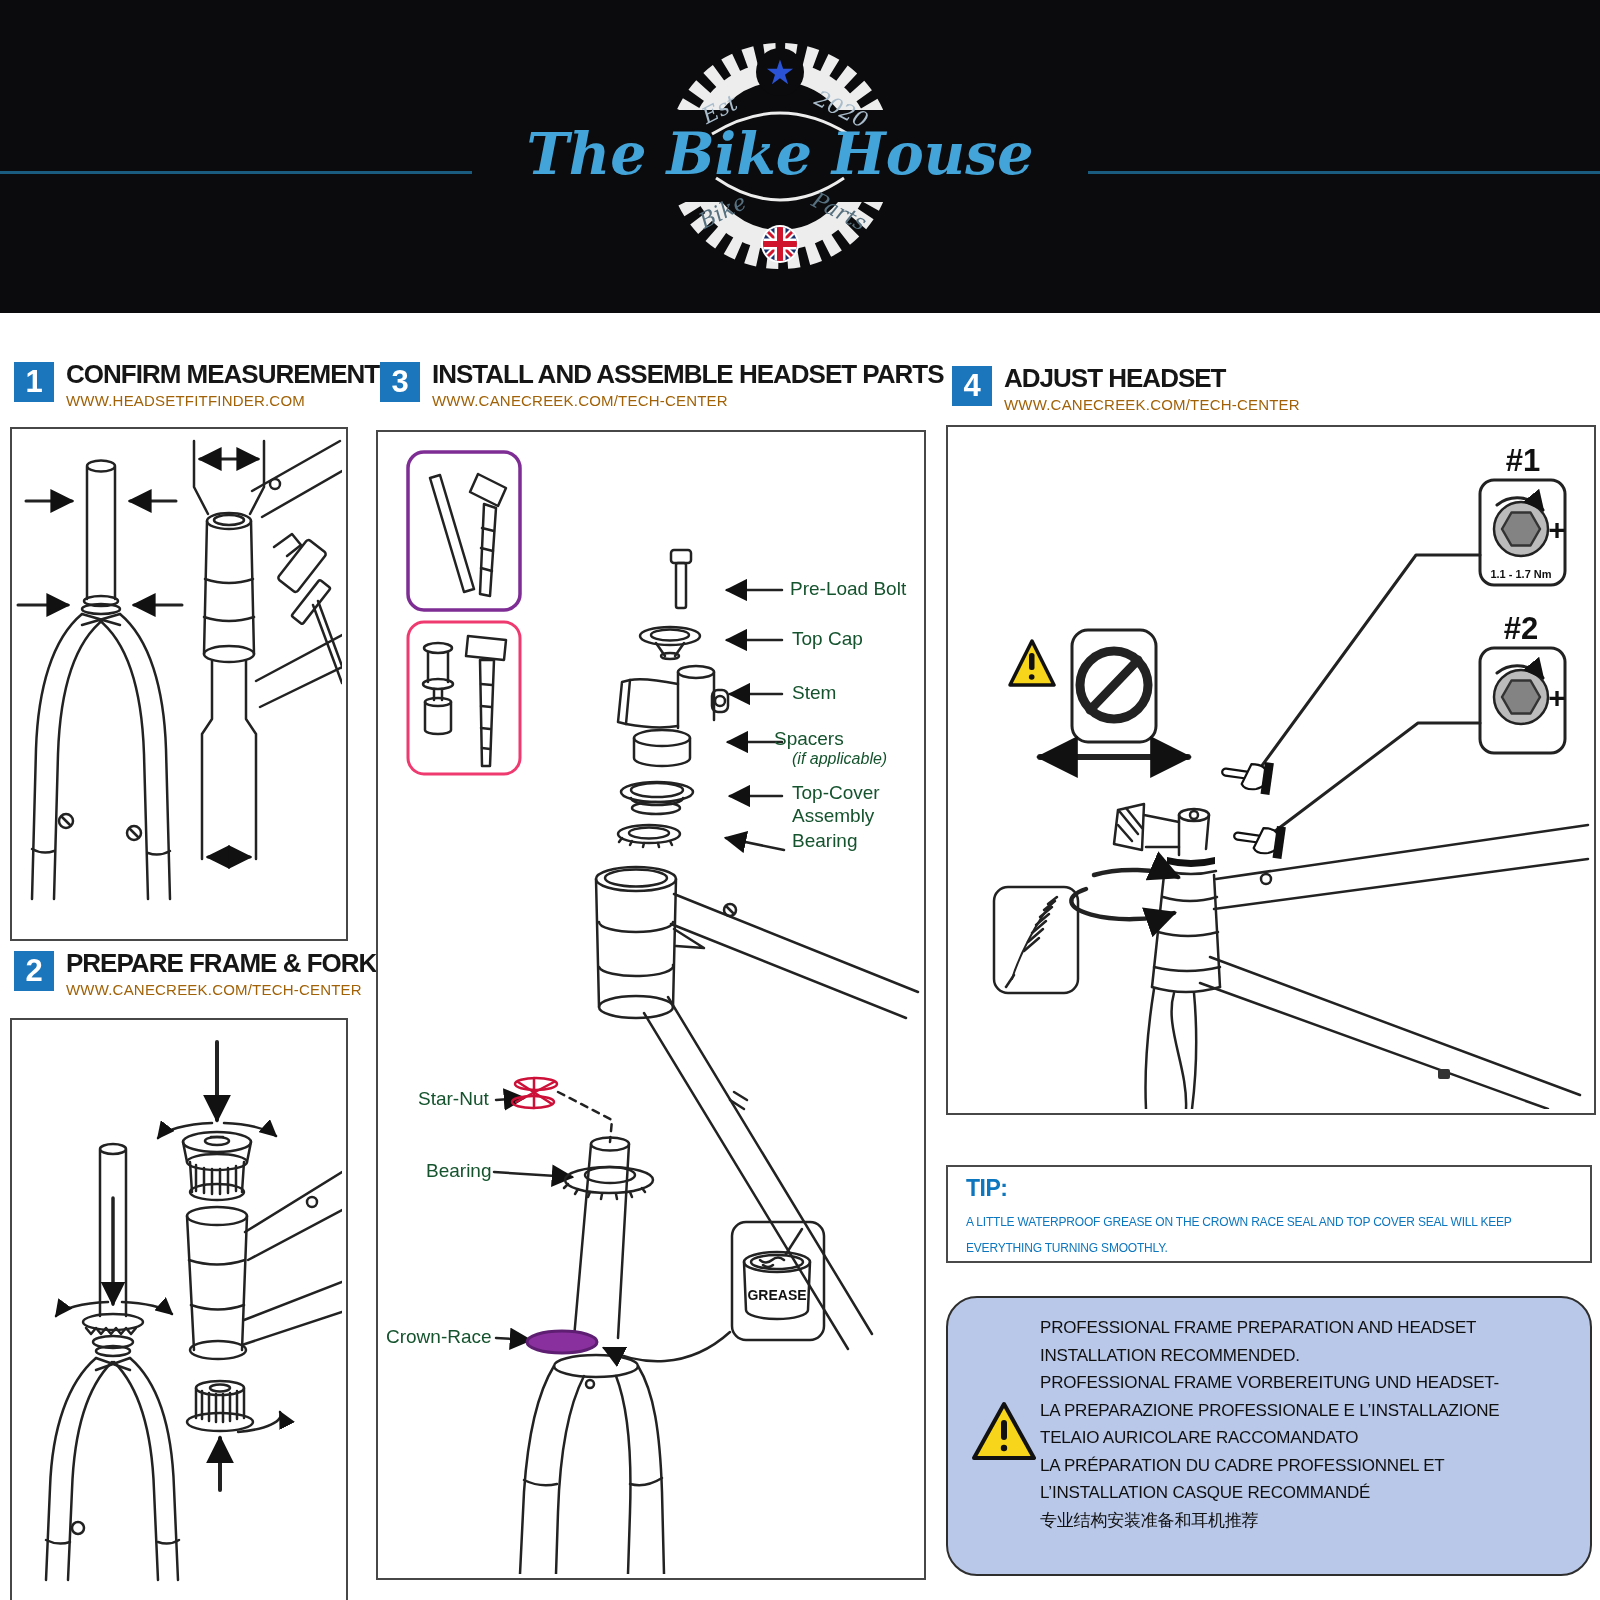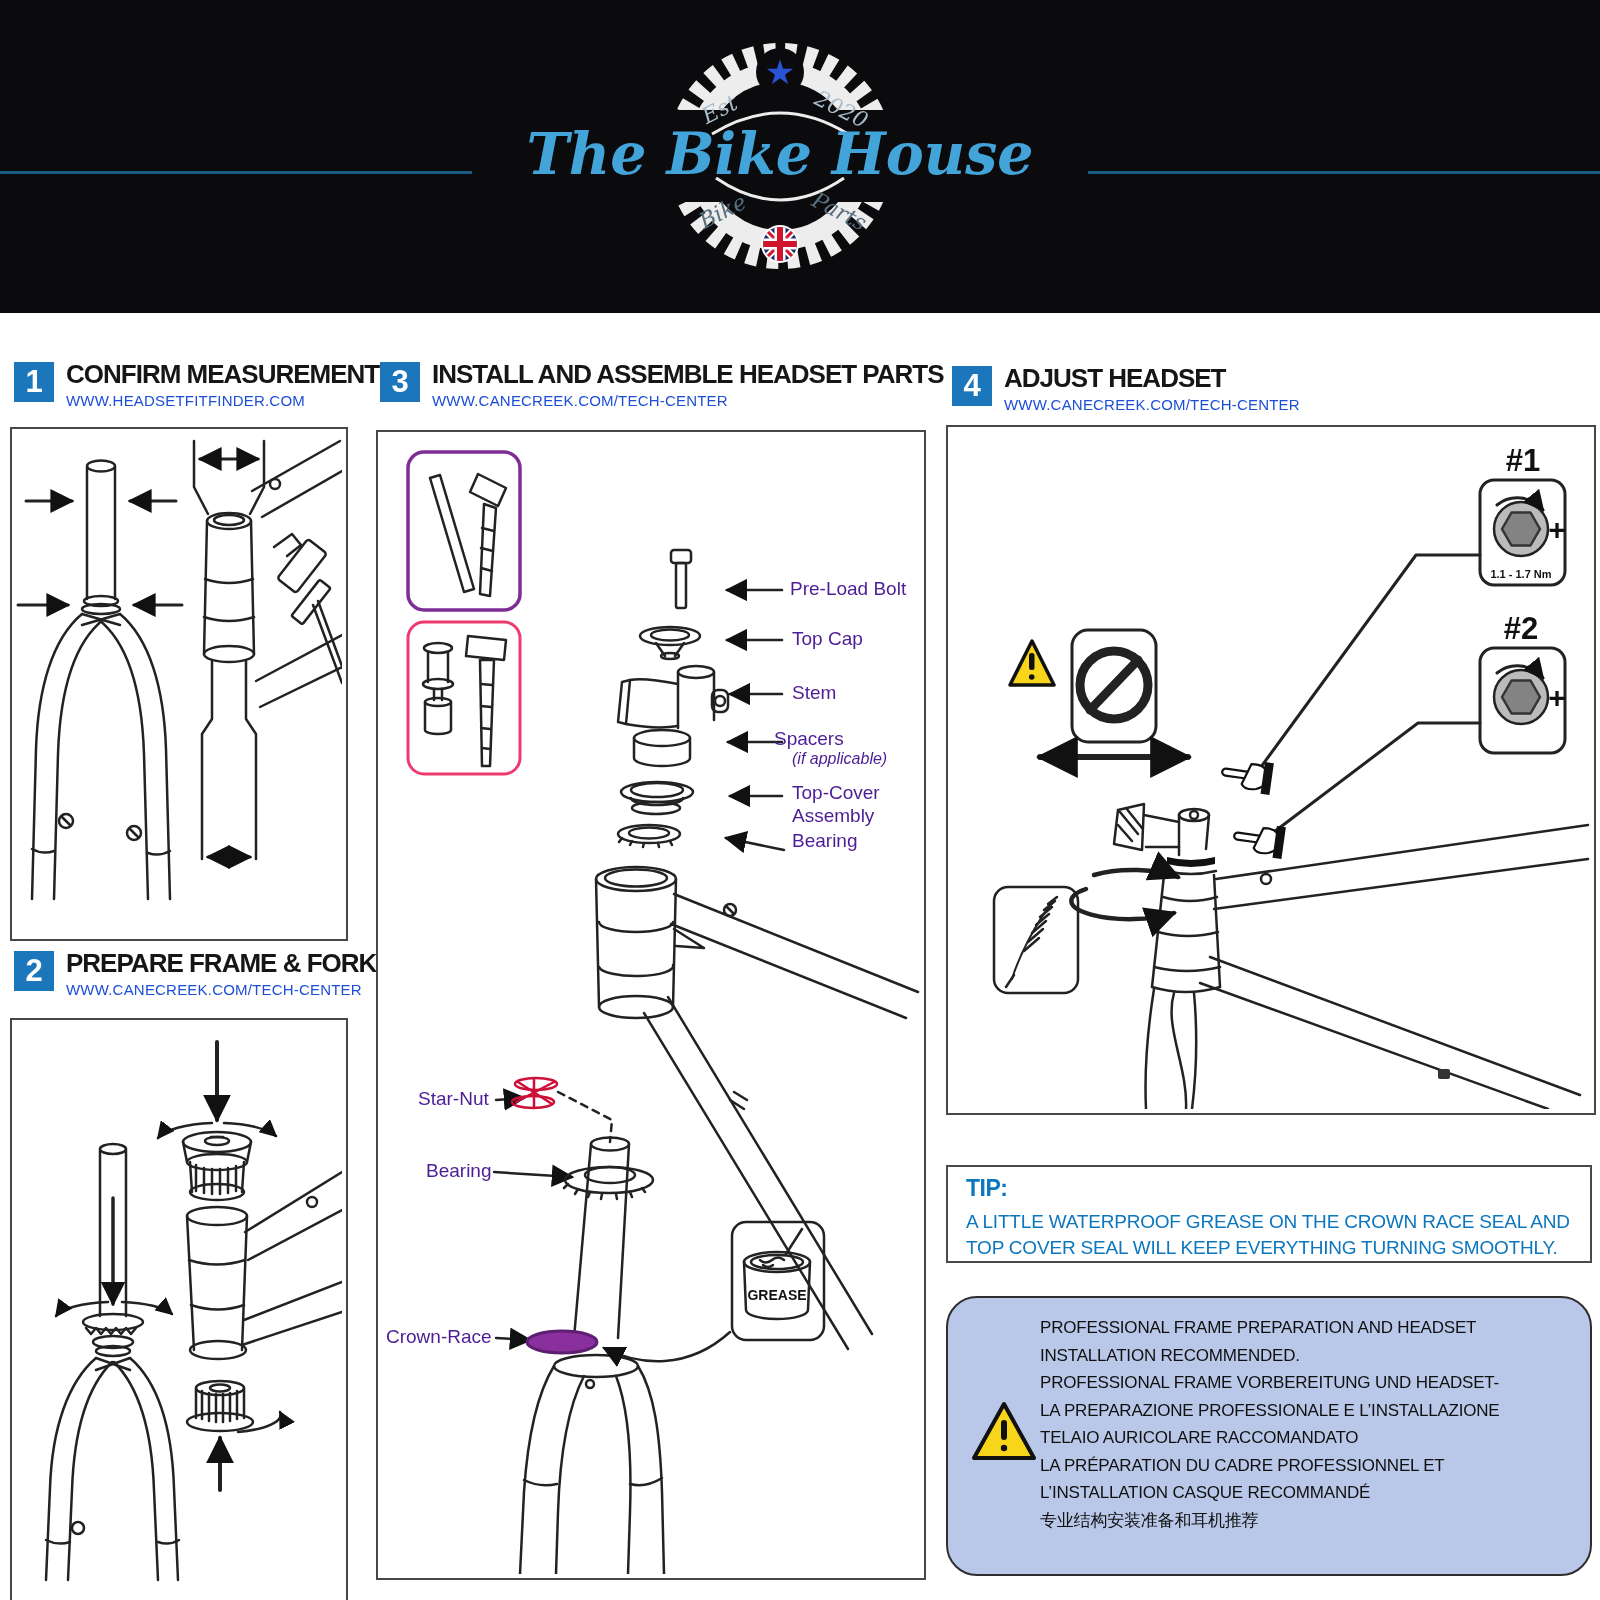--- a/index.html
+++ b/index.html
@@ -6,31 +6,31 @@
   #page{position:relative;width:1600px;height:1600px;background:#fff;overflow:hidden;
         font-family:"Liberation Sans",sans-serif;}
   
   #hdr{position:absolute;left:0;top:0;width:1600px;height:313px;background:#0b0b0d;}
   .hline{position:absolute;top:171px;height:3px;background:#1a5b80;}
   
   .sec-head{position:absolute;display:flex;gap:12px;align-items:flex-start;}
   .sec-num{width:40px;height:40px;background:#1b76bc;color:#fff;font-size:31px;font-weight:bold;
            display:flex;align-items:center;justify-content:center;flex:0 0 auto;}
   .sec-title{font-size:26px;font-weight:bold;color:#161616;letter-spacing:-1px;line-height:25px;white-space:nowrap;}
-  .sec-url{font-size:15px;color:#1d4ed8;margin-top:5px;letter-spacing:.2px;white-space:nowrap;}
+  .sec-url{font-size:15px;color:#a16207;margin-top:5px;letter-spacing:.2px;white-space:nowrap;}
   
   .panel{position:absolute;border:2px solid #474747;background:#fff;}
   .panel svg{position:absolute;left:0;top:0;}
   
-  .lbl{position:absolute;color:#4c1d95;font-size:19px;white-space:nowrap;font-weight:400;}
+  .lbl{position:absolute;color:#14532d;font-size:19px;white-space:nowrap;font-weight:400;}
   .lbl.small{font-size:16px;font-style:italic;}
   
   #tip{position:absolute;left:946px;top:1165px;width:646px;height:98px;border:2px solid #4a4a4a;background:#fff;box-sizing:border-box;}
   #tip .tip-h{position:absolute;left:18px;top:8px;color:#0c76be;font-size:23px;font-weight:bold;letter-spacing:-.5px;}
-  #tip .tip-b{position:absolute;left:18px;top:42px;width:606px;color:#0c76be;font-size:19px;line-height:26px;letter-spacing:-.2px;}
+  #tip .tip-b{position:absolute;left:18px;top:42px;width:606px;color:#0c76be;font-size:12px;line-height:26px;letter-spacing:-.2px;}
   
   #warn{position:absolute;left:946px;top:1296px;width:646px;height:280px;border:2.5px solid #2e2e2e;
         border-radius:31px;background:#b9c8e9;box-sizing:border-box;}
   #warn .wtxt{position:absolute;left:92px;top:16px;}
   #warn .wline{font-size:17px;color:#101010;line-height:27.5px;letter-spacing:-.2px;white-space:nowrap;}
   .stroke{stroke:#222;stroke-width:2.5;fill:none;stroke-linecap:round;stroke-linejoin:round;}
 </style>
 </head>
 <body>
 

